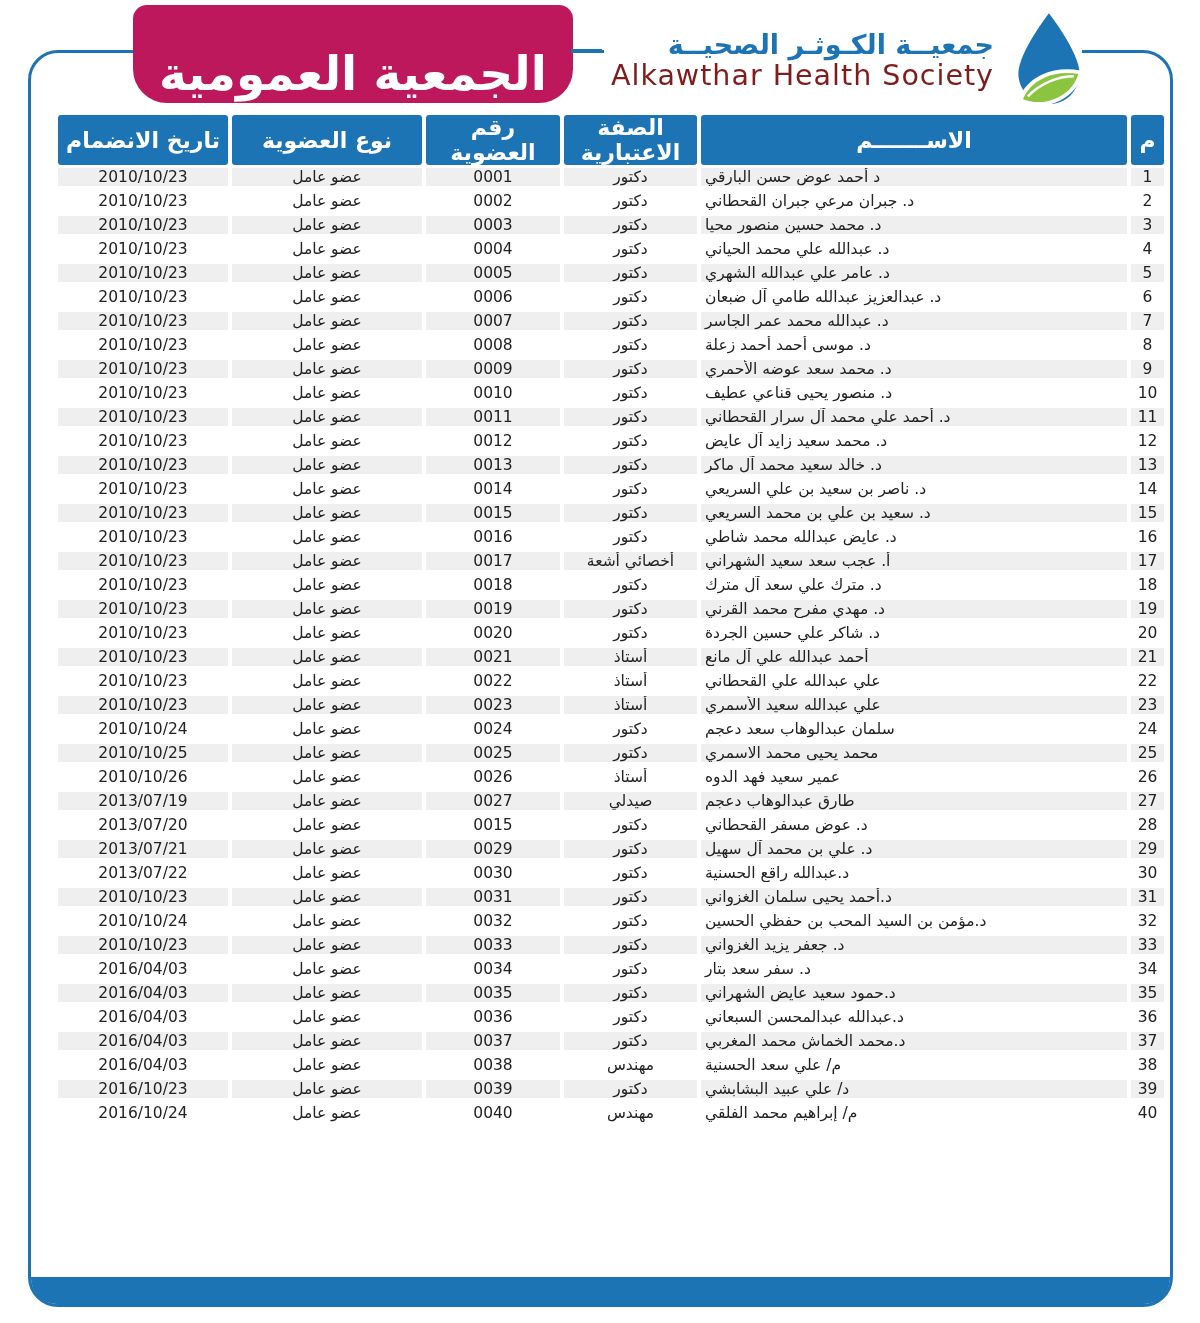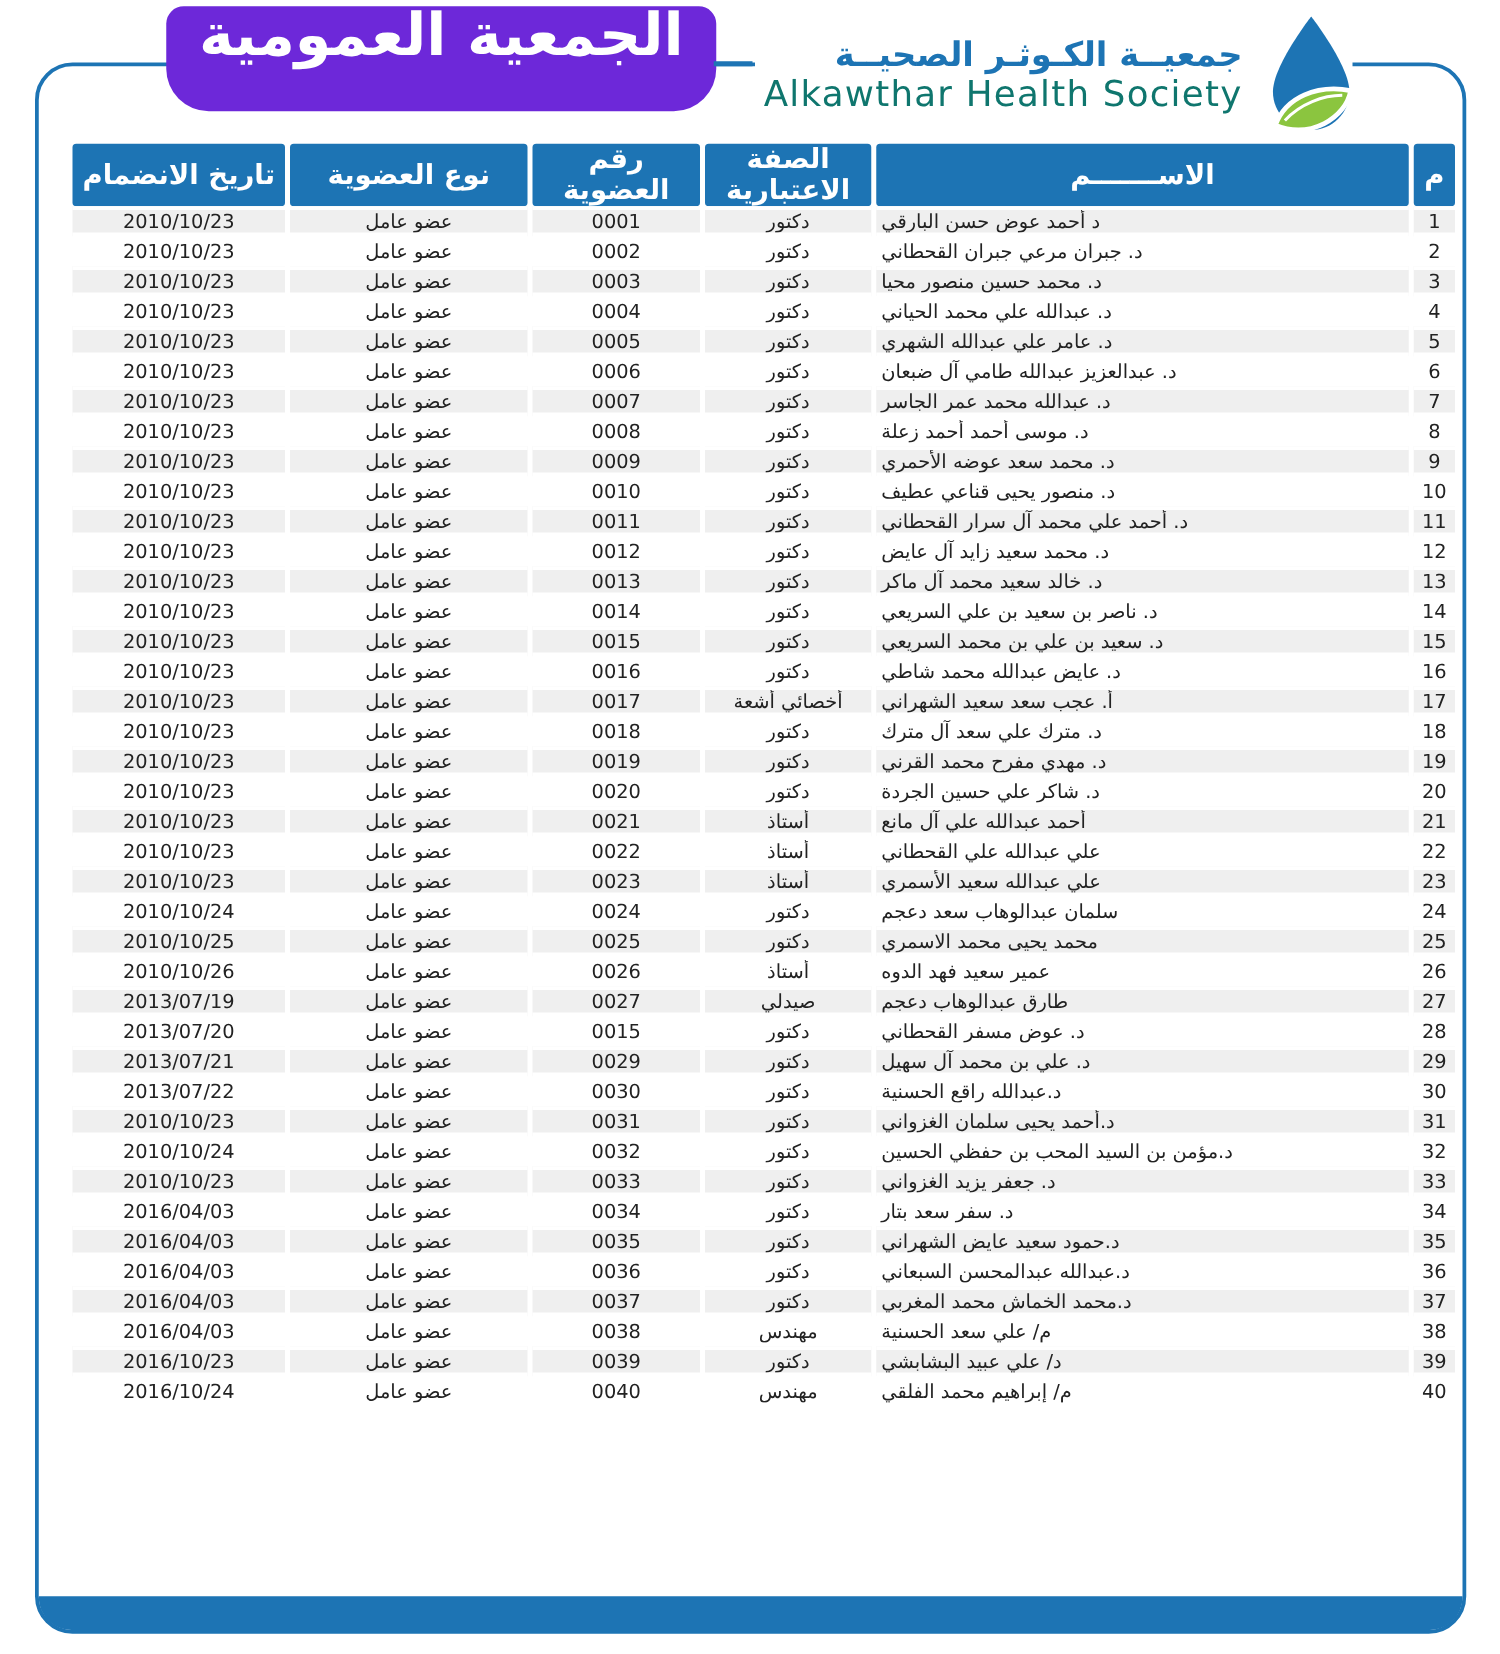--- a/index.html
+++ b/index.html
@@ -16,43 +16,43 @@
   .footer-bar {
     position:absolute; left:0; right:0; bottom:0; height:27px;
     background:#1d74b4; border-radius:0 0 26px 26px;
   }
   
   .border-mask {
     position:absolute; left:604px; top:44px; width:478px; height:14px;
     background:#ffffff; z-index:2;
   }
   .title-badge {
-    position:absolute; left:133px; top:5px; width:440px; height:84px;
-    background:#6d28d9; border-radius:14px 14px 34px 34px; z-index:3;
-    display:flex; align-items:flex-start; justify-content:center;
+    position:absolute; left:133px; top:5px; width:440px; height:98px;
+    background:#be185d; border-radius:14px 14px 34px 34px; z-index:3;
+    display:flex; align-items:flex-end; justify-content:center;
   }
   .title-badge span {
     color:#ffffff; font-size:47px; font-weight:bold; line-height:1;
     padding-bottom:6px;
   }
   .badge-dash {
     position:absolute; left:571px; top:49px; width:31px; height:4px;
     background:#1d74b4; z-index:3;
   }
   .logo {
     position:absolute; right:108px; top:10px; height:100px; z-index:3;
     display:flex; align-items:center; direction:ltr;
   }
   .logo-text { text-align:right; margin-right:10px; }
   .logo-text .ar {
     color:#1d74b4; font-size:27px; font-weight:bold; line-height:1.15;
     direction:rtl; white-space:nowrap;
   }
   .logo-text .en {
-    color:#0f766e; font-size:28.5px; letter-spacing:1px; line-height:1.1;
+    color:#7f1d1d; font-size:28.5px; letter-spacing:1px; line-height:1.1;
     white-space:nowrap;
   }
   .logo-drop { width:88px; height:98px; }
   
   table.members {
     position:absolute; left:54px; top:115px; z-index:2;
     direction:rtl; border-collapse:separate; border-spacing:4px 0;
     table-layout:fixed;
   }
   table.members th {

